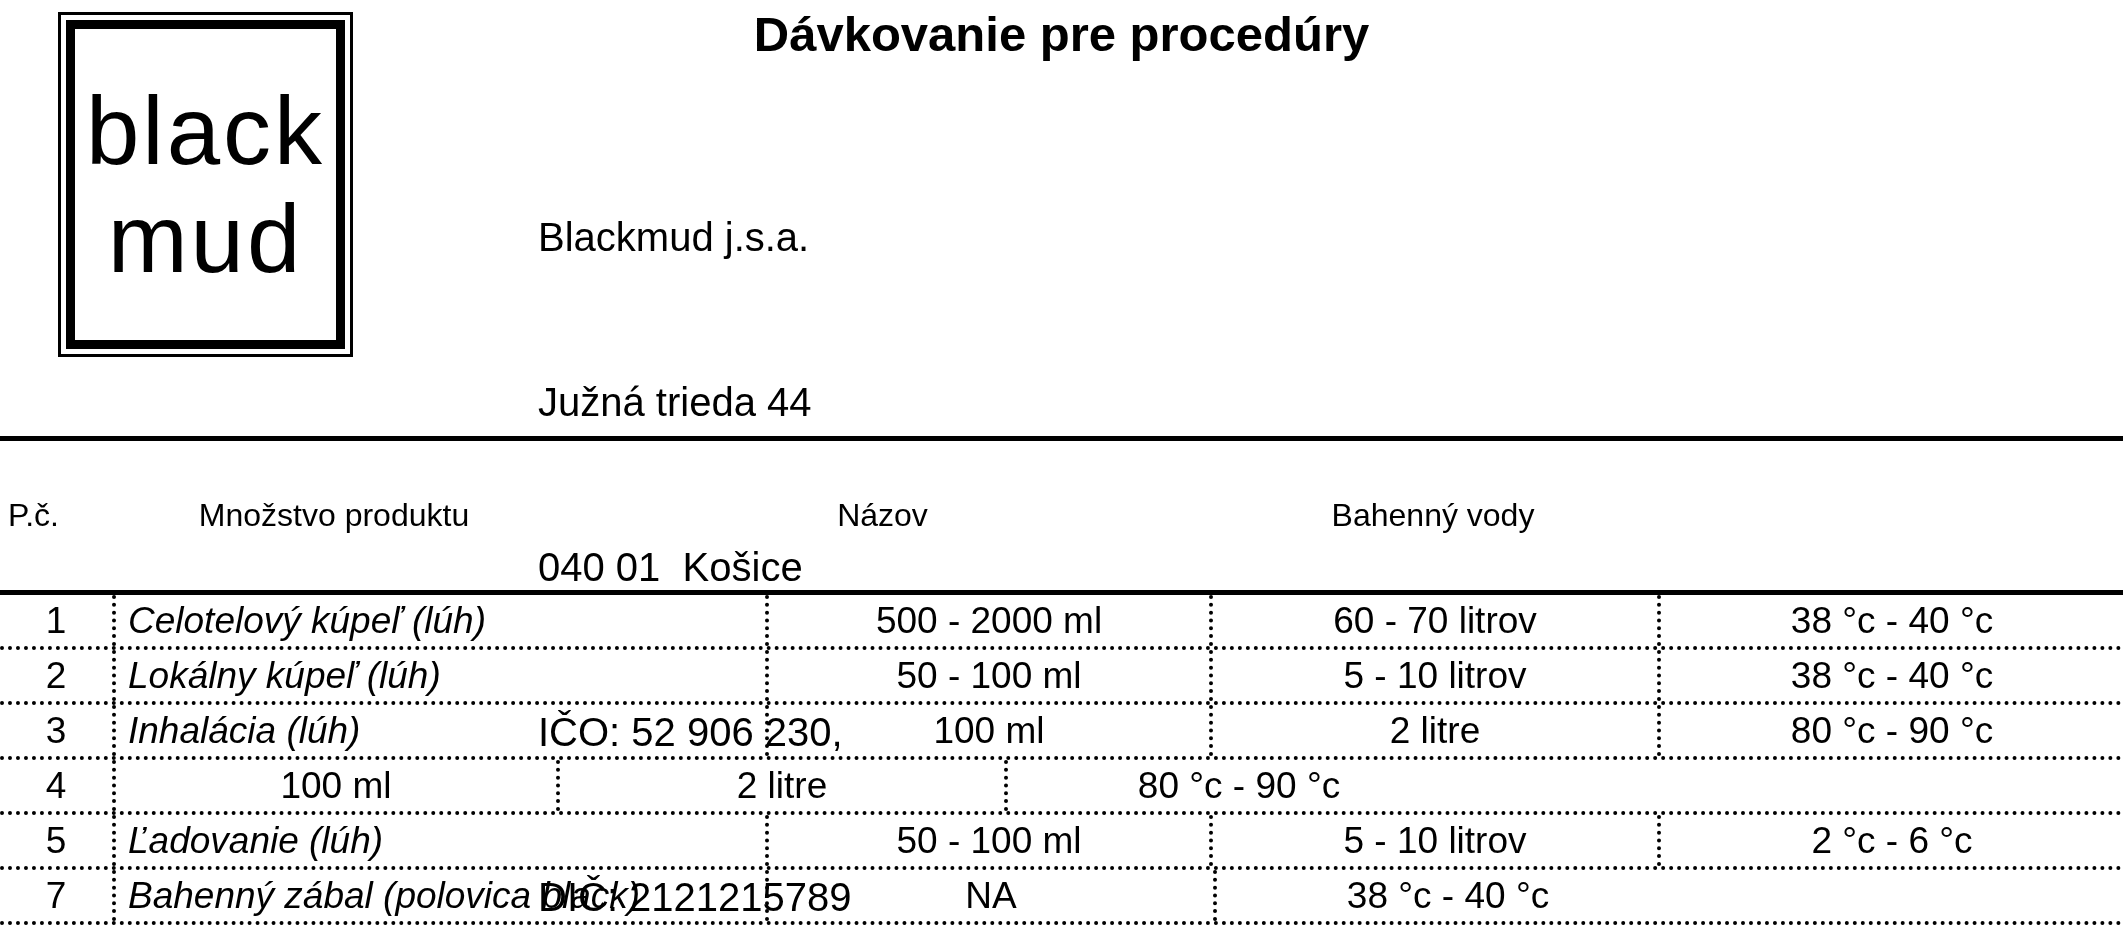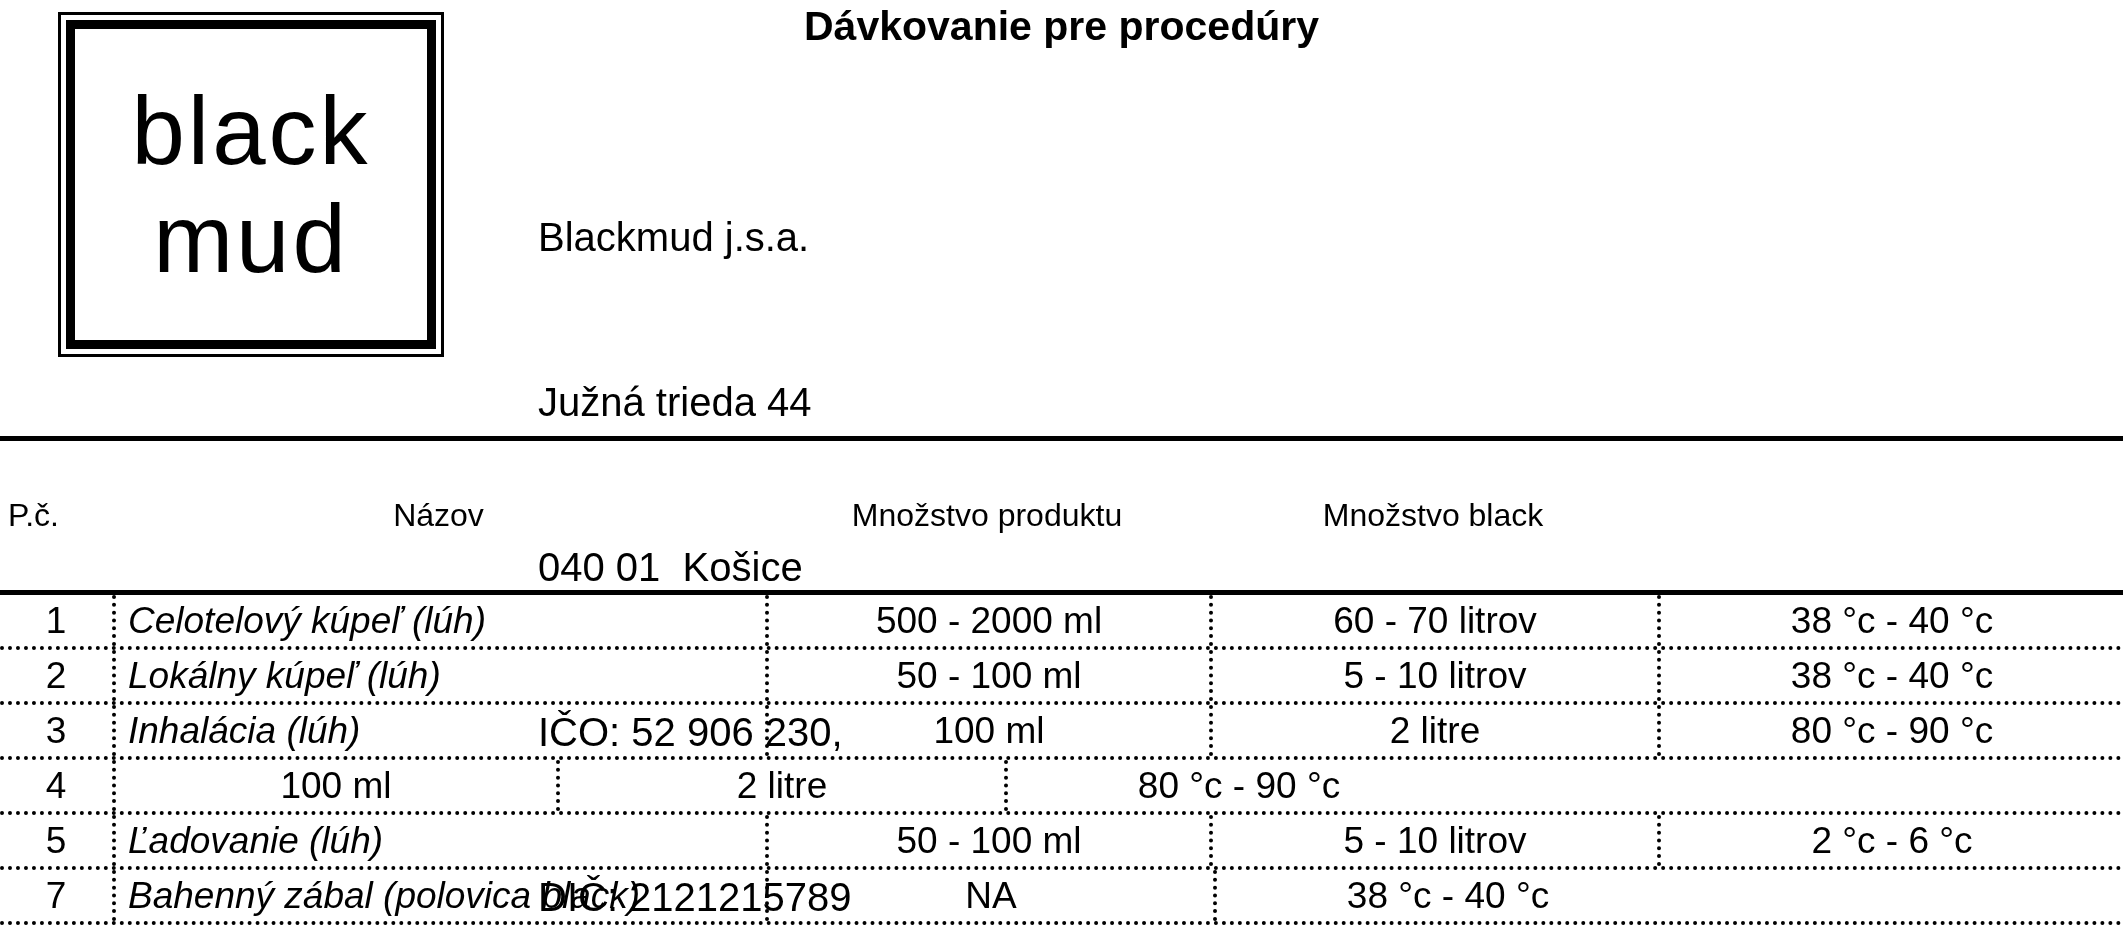--- a/index.html
+++ b/index.html
@@ -4,36 +4,36 @@
 <style>
   html,body { margin:0; padding:0; background:#ffffff; }
   .page {
     position:relative; width:2123px; height:927px; overflow:hidden;
     background:#ffffff; color:#000000;
     font-family:"Liberation Sans", sans-serif;
   }
 
   
   .logo-outer {
-    position:absolute; left:58px; top:12px; width:386px; height:345px;
+    position:absolute; left:58px; top:12px; width:295px; height:345px;
     border:3px solid #000; box-sizing:border-box;
   }
   .logo-inner {
     position:absolute; left:5px; top:5px; right:5px; bottom:5px;
     border:9px solid #000; box-sizing:border-box;
     display:flex; flex-direction:column; align-items:center; justify-content:center;
   }
   .logo-line {
     font-size:96px; line-height:108px; letter-spacing:3px; font-weight:normal;
   }
 
   
   .doc-title {
-    position:absolute; left:0; top:0; width:100%;
-    text-align:center; font-size:41px; font-weight:bold; line-height:52px;
+    position:absolute; left:0; top:8px; width:100%;
+    text-align:center; font-size:49px; font-weight:bold; line-height:52px;
   }
 
   
   .company {
     position:absolute; left:538px; top:100px;
     font-size:40px; line-height:55px; white-space:pre-wrap;
   }
 
   
   .rule { position:absolute; left:0; width:100%; height:5px; background:#000; }
@@ -85,23 +85,23 @@
     <div>040 01  Košice</div>
     <div>IČO: 52 906 230,</div>
     <div>DIČ: 2121215789</div>
   </div>
 
   <div class="rule rule-top"></div>
   <div class="rule rule-mid"></div>
 
   <div class="thead">
     <div class="cell c1">P.č.</div>
+    <div class="cell c3">Množstvo produktu</div>
     <div class="cell c2">Názov</div>
-    <div class="cell c3">Množstvo produktu</div>
-    <div class="cell c4">Množstvo black</div>
+    <div class="cell c4">Bahenný vody</div>
   </div>
 
   <div class="tbody">
 
     <div class="trow">
       <div class="cell c1">1</div>
       <div class="cell c2">Celotelový kúpeľ (lúh)</div>
       <div class="cell c3">500 - 2000 ml</div>
       <div class="cell c4">60 - 70 litrov</div>
       <div class="cell c5">38 °c - 40 °c</div>

